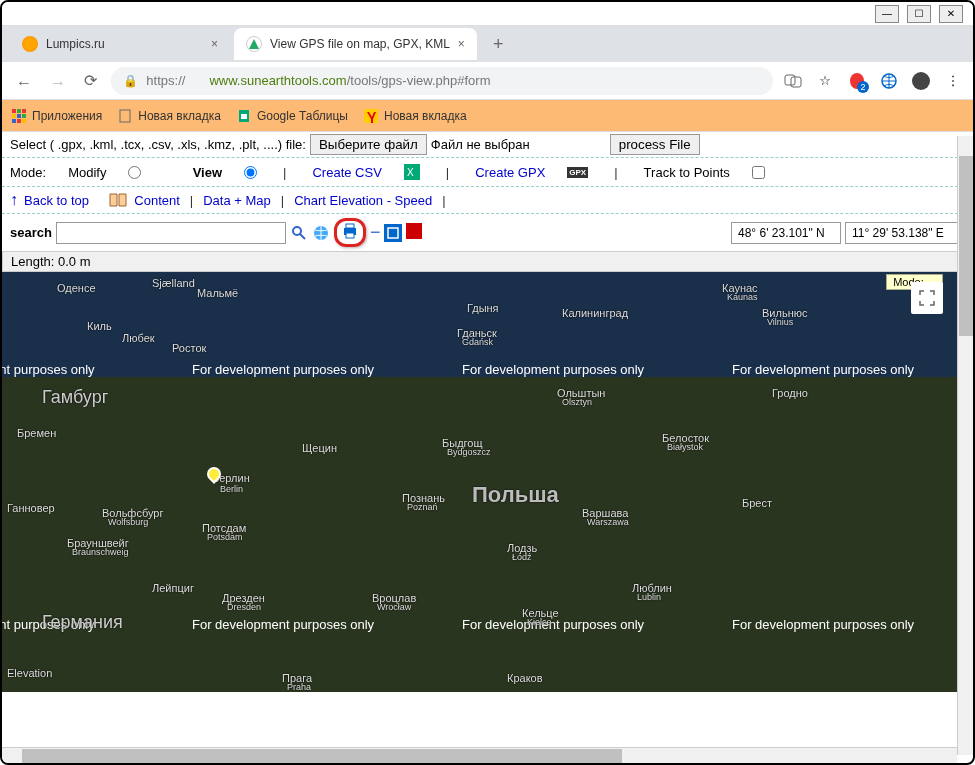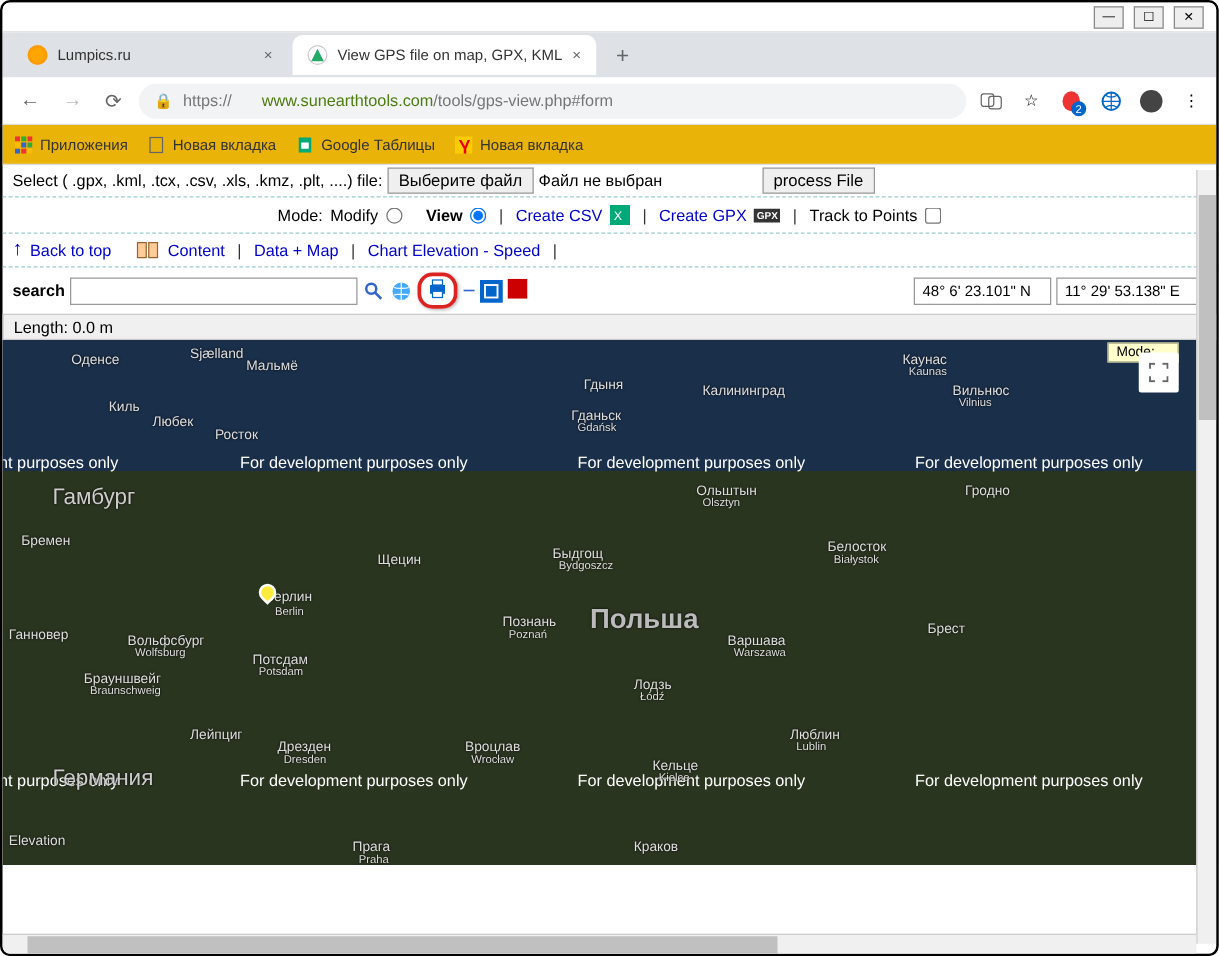--- a/index.html
+++ b/index.html
@@ -15,27 +15,27 @@
 .addr-bar { height: 38px; background: #fff; display: flex; align-items: center; padding: 0 10px; gap: 10px; border-bottom: 1px solid #ddd; }
 .nav-btn { color: #666; cursor: pointer; font-size: 16px; padding: 4px; }
 .nav-btn.disabled { color: #bbb; }
 .url-box { flex: 1; height: 28px; background: #f1f3f4; border-radius: 14px; display: flex; align-items: center; padding: 0 12px; gap: 8px; font-size: 13px; }
 .lock { color: #666; font-size: 12px; }
 .url-text { color: #333; }
 .url-host { color: #4d7c0f; padding-left: 24px; }
 .url-path { color: #777; }
 .ext-icons { display: flex; gap: 12px; align-items: center; }
 .ext-icon { width: 20px; height: 20px; cursor: pointer; display: flex; align-items: center; justify-content: center; }
-.bookmarks { height: 32px; background: #eab308; display: flex; align-items: center; padding: 0 10px; gap: 16px; border-bottom: 1px solid #ddd; font-size: 12px; }
+.bookmarks { height: 32px; background: #fdba74; display: flex; align-items: center; padding: 0 10px; gap: 16px; border-bottom: 1px solid #ddd; font-size: 12px; }
 .bm-item { display: flex; align-items: center; gap: 6px; color: #333; cursor: pointer; }
 .content { position: relative; }
 .row { display: flex; align-items: center; padding: 2px 8px; font-size: 13px; border-bottom: 1px dashed #9cc; }
 .file-btn { border: 1px solid #999; background: #efefef; padding: 2px 8px; margin: 0 4px; cursor: pointer; }
 .selected-file-box { flex: 1; background: #e8e8e8; border: 1px solid #aaa; padding: 2px 6px; margin-left: 4px; }
-.mode-row { padding: 6px 8px; border-bottom: 1px dashed #9cc; display: flex; align-items: center; gap: 6px; font-size: 13px; justify-content: center; }
+.mode-row { padding: 6px 8px; border-bottom: 1px dashed #9cc; display: flex; align-items: center; gap: 22px; font-size: 13px; }
 .link { color: #00c; cursor: pointer; }
 .sep { color: #333; margin: 0 4px; }
 .links-row { padding: 4px 8px; display: flex; align-items: center; gap: 6px; font-size: 13px; flex-wrap: wrap; }
 .highlight { border: 3px solid #d22; border-radius: 12px; padding: 2px 8px; display: inline-flex; align-items: center; gap: 6px; box-shadow: 1px 1px 3px rgba(0,0,0,0.3); }
 .search-row { padding: 4px 8px; display: flex; align-items: center; gap: 4px; border-top: 1px dashed #9cc; }
 .search-input { width: 230px; height: 22px; border: 1px solid #999; }
 .tool-ic { width: 18px; height: 18px; cursor: pointer; display: inline-flex; align-items: center; justify-content: center; border: 1px solid #888; background: #fff; }
 .coord-box { border: 1px solid #999; padding: 2px 6px; font-size: 12px; height: 22px; display: flex; align-items: center; }
 .length-row { padding: 2px 8px; background: #f0f0f0; border: 1px solid #ccc; font-size: 13px; }
 .map { position: relative; height: 420px; background: linear-gradient(180deg, #1a2f4a 0%, #1a2f4a 25%, #2a3520 25%, #2a3520 100%); overflow: hidden; }

